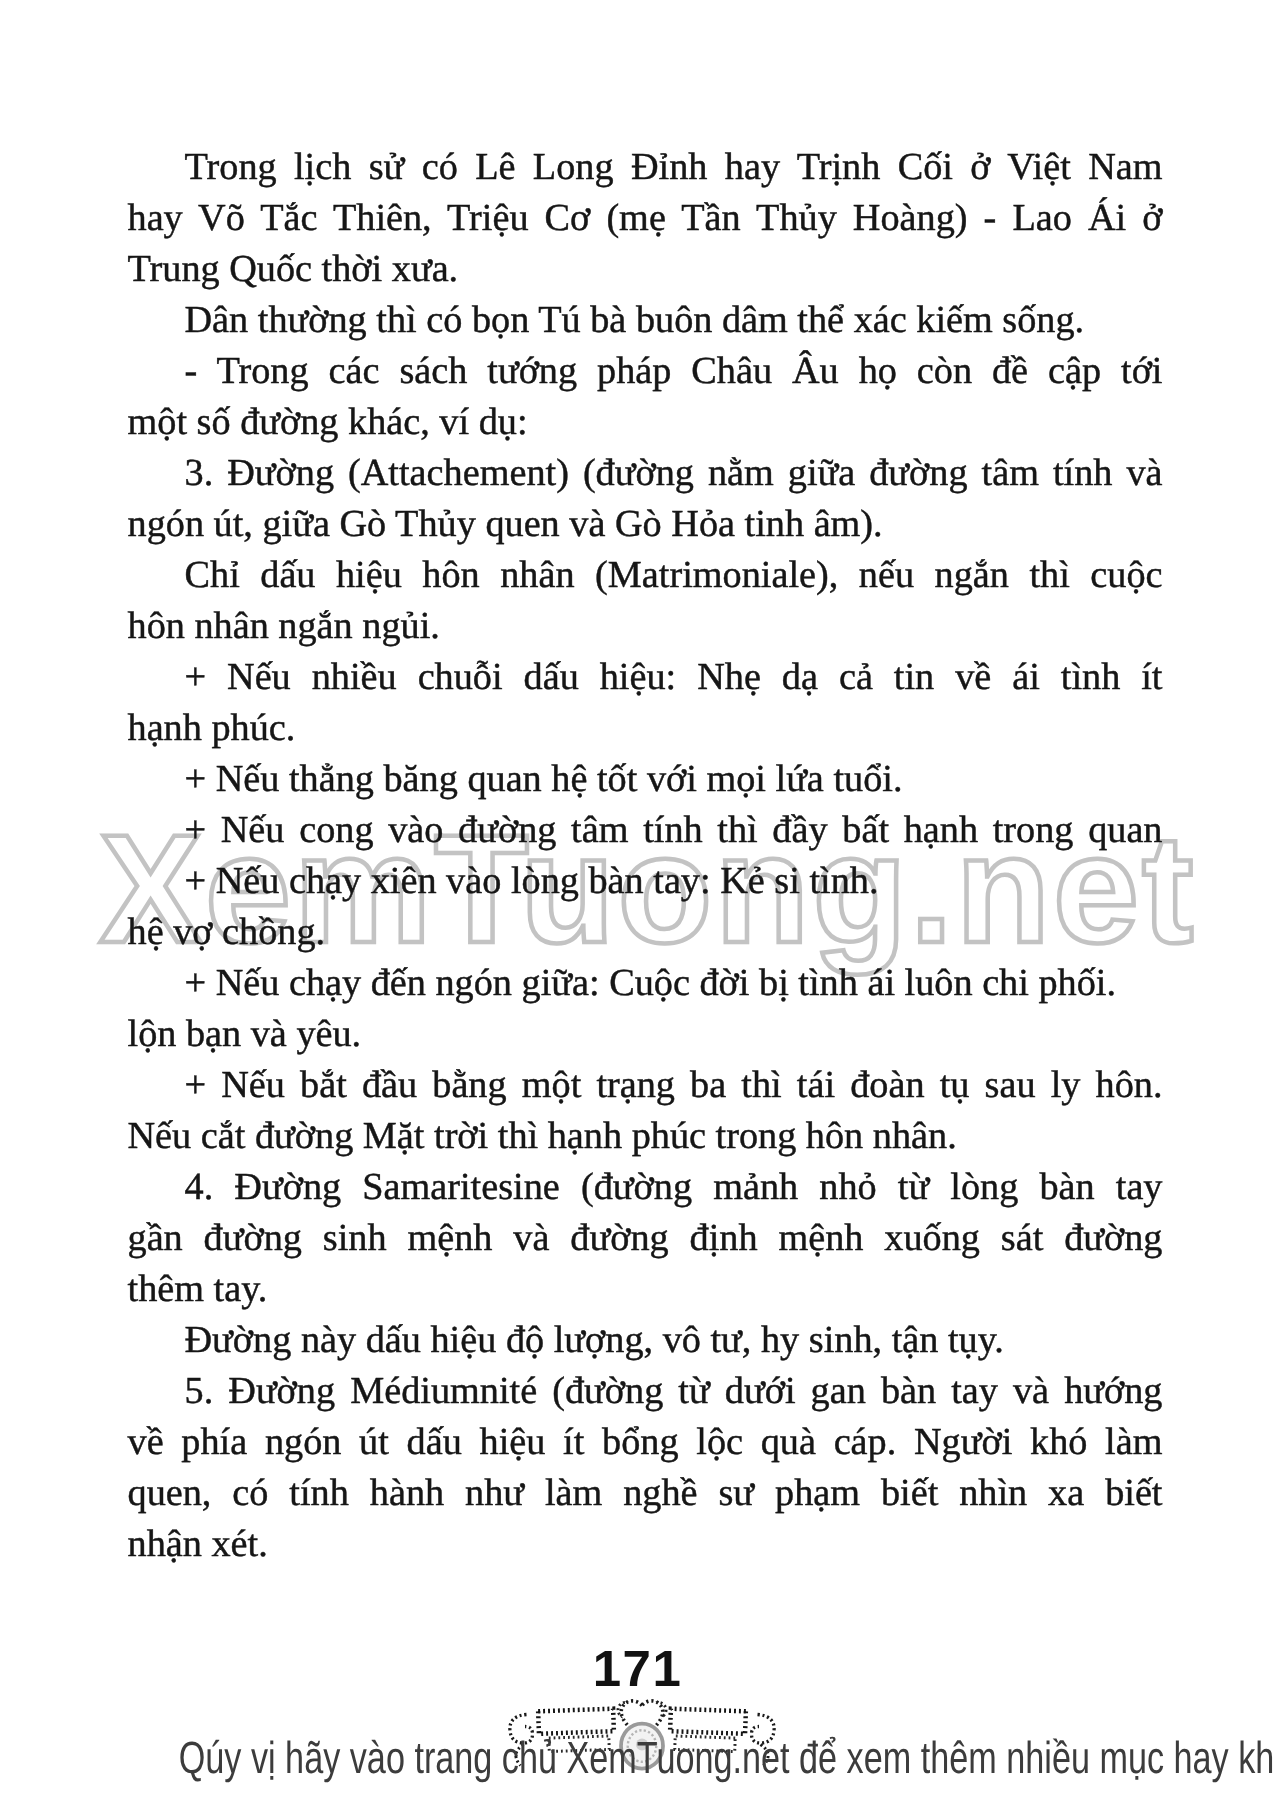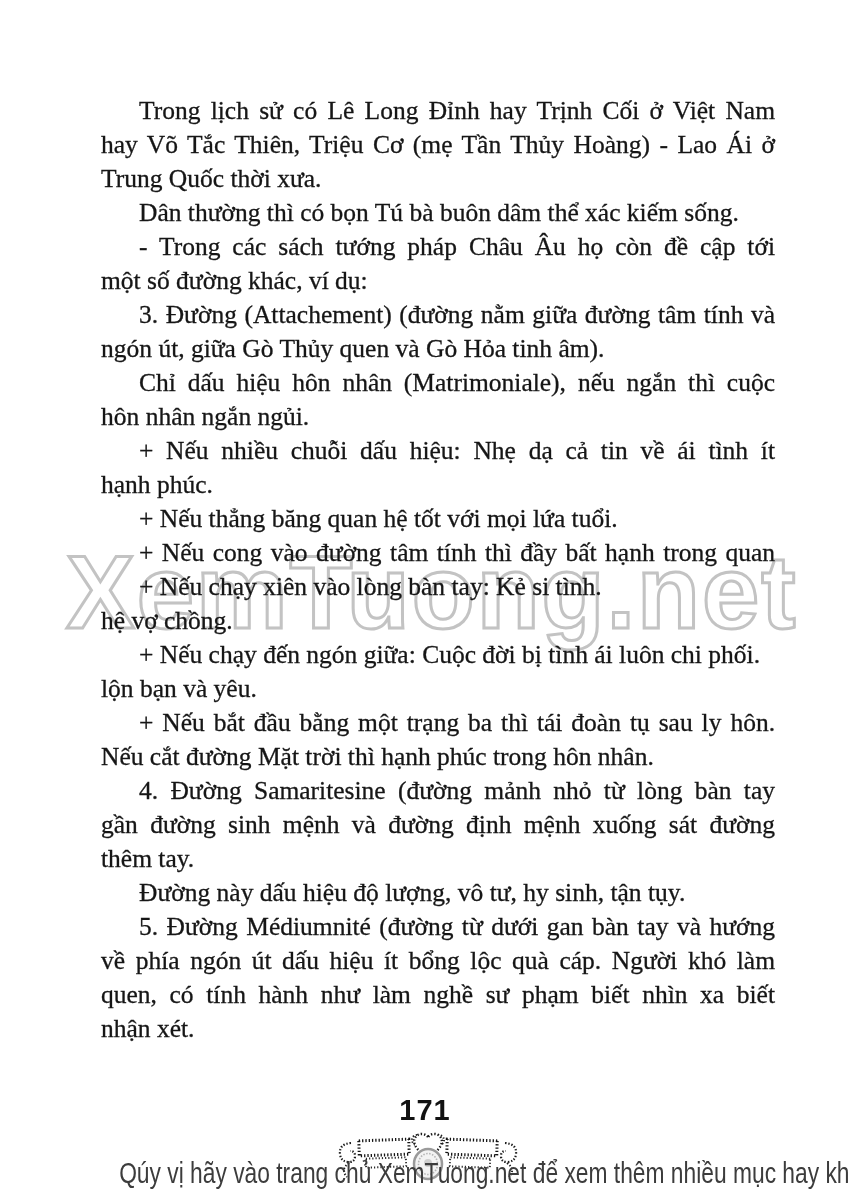--- a/index.html
+++ b/index.html
@@ -39,34 +39,33 @@
     color: #161616;
     -webkit-text-stroke: 0.3px #161616;
   }
   .line {
     height: 34px;
     line-height: 34px;
     text-align: justify;
     text-align-last: justify;
     white-space: normal;
     overflow: visible;
-    margin-left: 16px;
   }
   .line.first { padding-left: 38px; }
   .line.last  { text-align-last: left; }
   
   .page-number {
     position: absolute;
     left: 0; top: 1094px;
     width: 850px;
     z-index: 2;
     text-align: center;
     font-family: "Liberation Sans", sans-serif;
     font-weight: bold;
-    font-size: 29px;
+    font-size: 34px;
     letter-spacing: 1px;
     color: #121212;
   }
   
   .ornament {
     position: absolute;
     left: 335px; top: 1127px;
     width: 186px; height: 54px;
     z-index: 2;
   }

